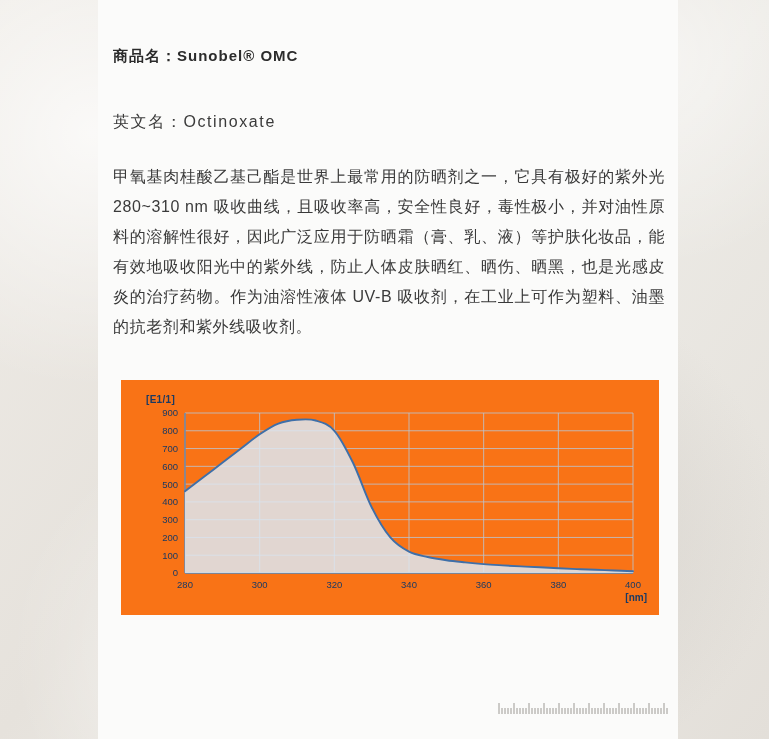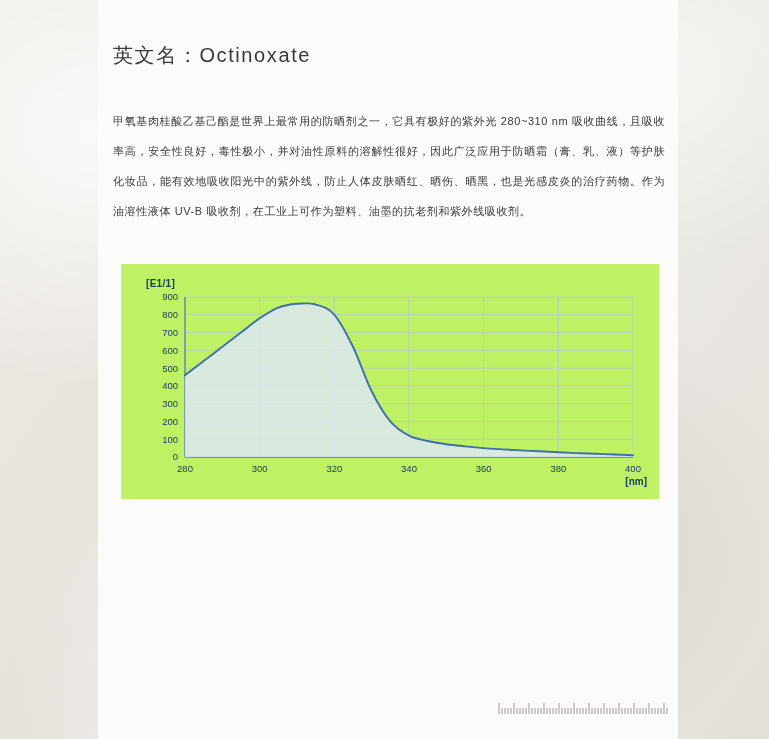--- a/index.html
+++ b/index.html
@@ -49,43 +49,43 @@
     font-size: 15px;
     font-weight: bold;
     color: #2b2b2b;
     letter-spacing: 1px;
   }
 
   .meta {
     margin-top: 40px;
   }
   .meta-line {
-    font-size: 20px;
+    font-size: 16px;
     color: #3a3a3a;
     letter-spacing: 1.6px;
     line-height: 31px;
   }
 
   .desc {
-    margin-top: 35px;
-    font-size: 11px;
+    margin-top: 25px;
+    font-size: 16px;
     color: #3a3a3a;
     line-height: 30px;
     letter-spacing: 0.6px;
     text-align: justify;
     width: 552px;
   }
 
   
   .chart-card {
     margin-top: 38px;
     margin-left: 8px;
     width: 538px;
     height: 235px;
-    background: #bef264;
+    background: #f97316;
     position: relative;
   }
   .chart-inner {
     position: absolute;
     left: 0; top: 0; right: 0; bottom: 0;
   }
   .chart-ylabel {
     position: absolute;
     left: 25px;
     top: 14px;
@@ -125,20 +125,21 @@
   }
 </style>
 </head>
 <body>
 
 <div class="bg-texture"></div>
 <div class="page"></div>
 
 <div class="content">
 
+  <div class="product-title">商品名：Sunobel® OMC</div>
 
   <div class="meta">
     <div class="meta-line">英文名：Octinoxate</div>
   </div>
 
   <div class="desc">甲氧基肉桂酸乙基己酯是世界上最常用的防晒剂之一，它具有极好的紫外光 280~310 nm 吸收曲线，且吸收率高，安全性良好，毒性极小，并对油性原料的溶解性很好，因此广泛应用于防晒霜（膏、乳、液）等护肤化妆品，能有效地吸收阳光中的紫外线，防止人体皮肤晒红、晒伤、晒黑，也是光感皮炎的治疗药物。作为油溶性液体 UV-B 吸收剂，在工业上可作为塑料、油墨的抗老剂和紫外线吸收剂。</div>
 
   <div class="chart-card">
     <div class="chart-inner">
       <div class="chart-ylabel">[E1/1]</div>

